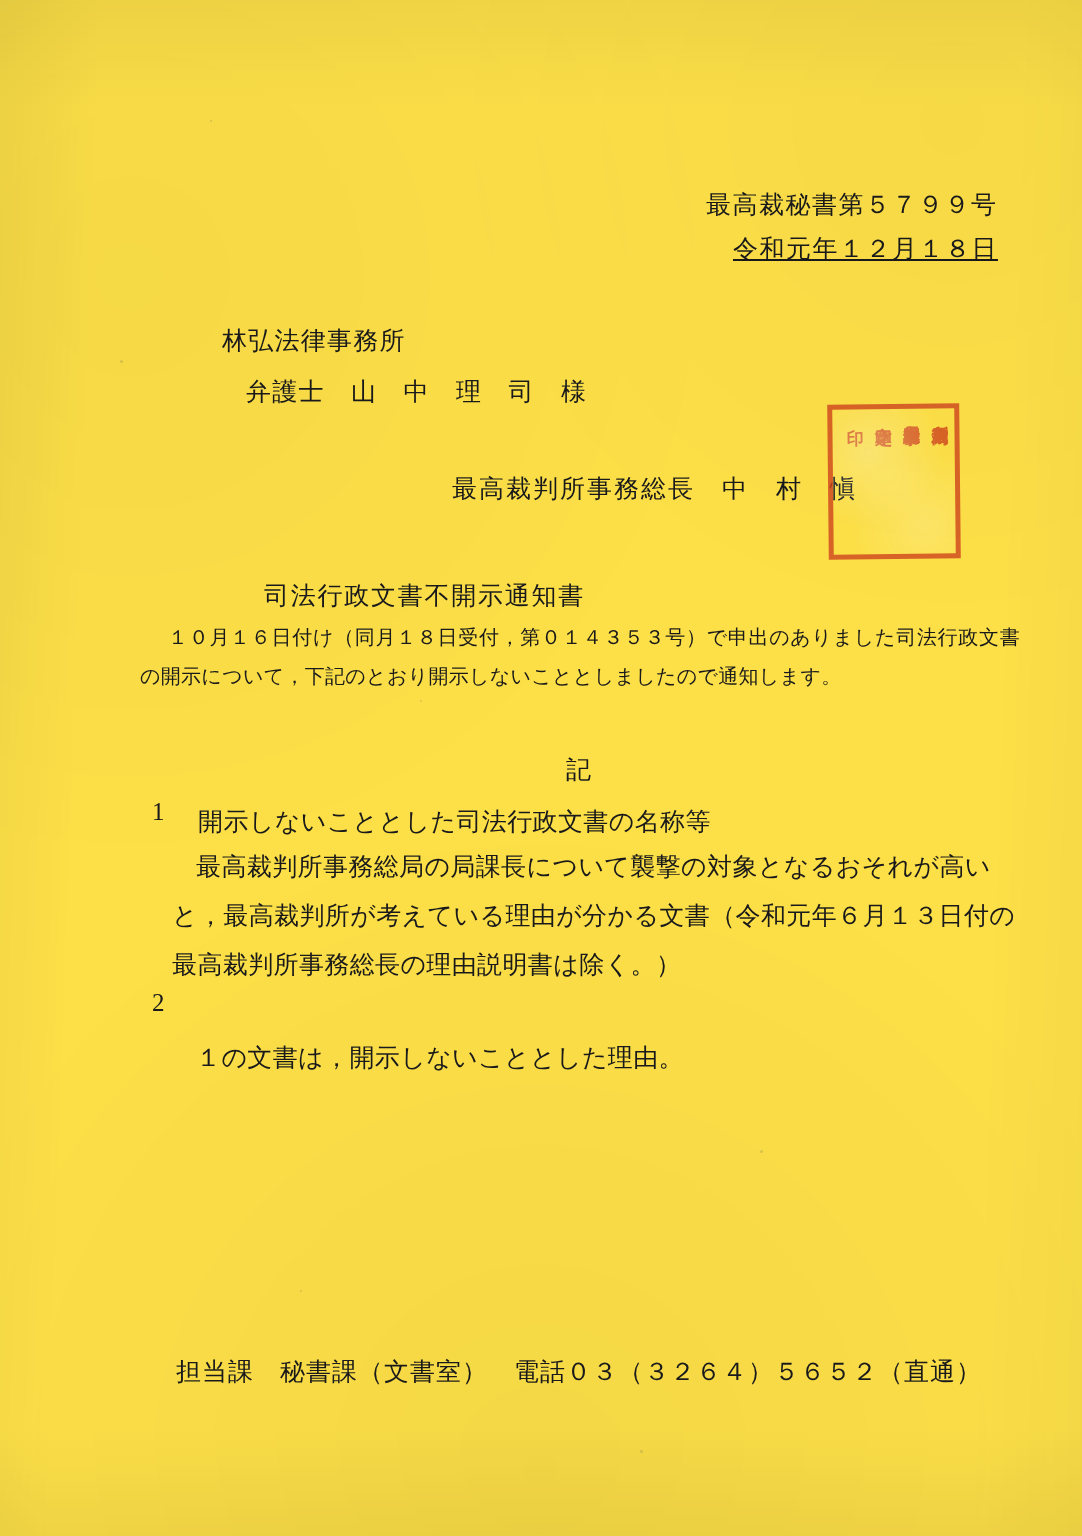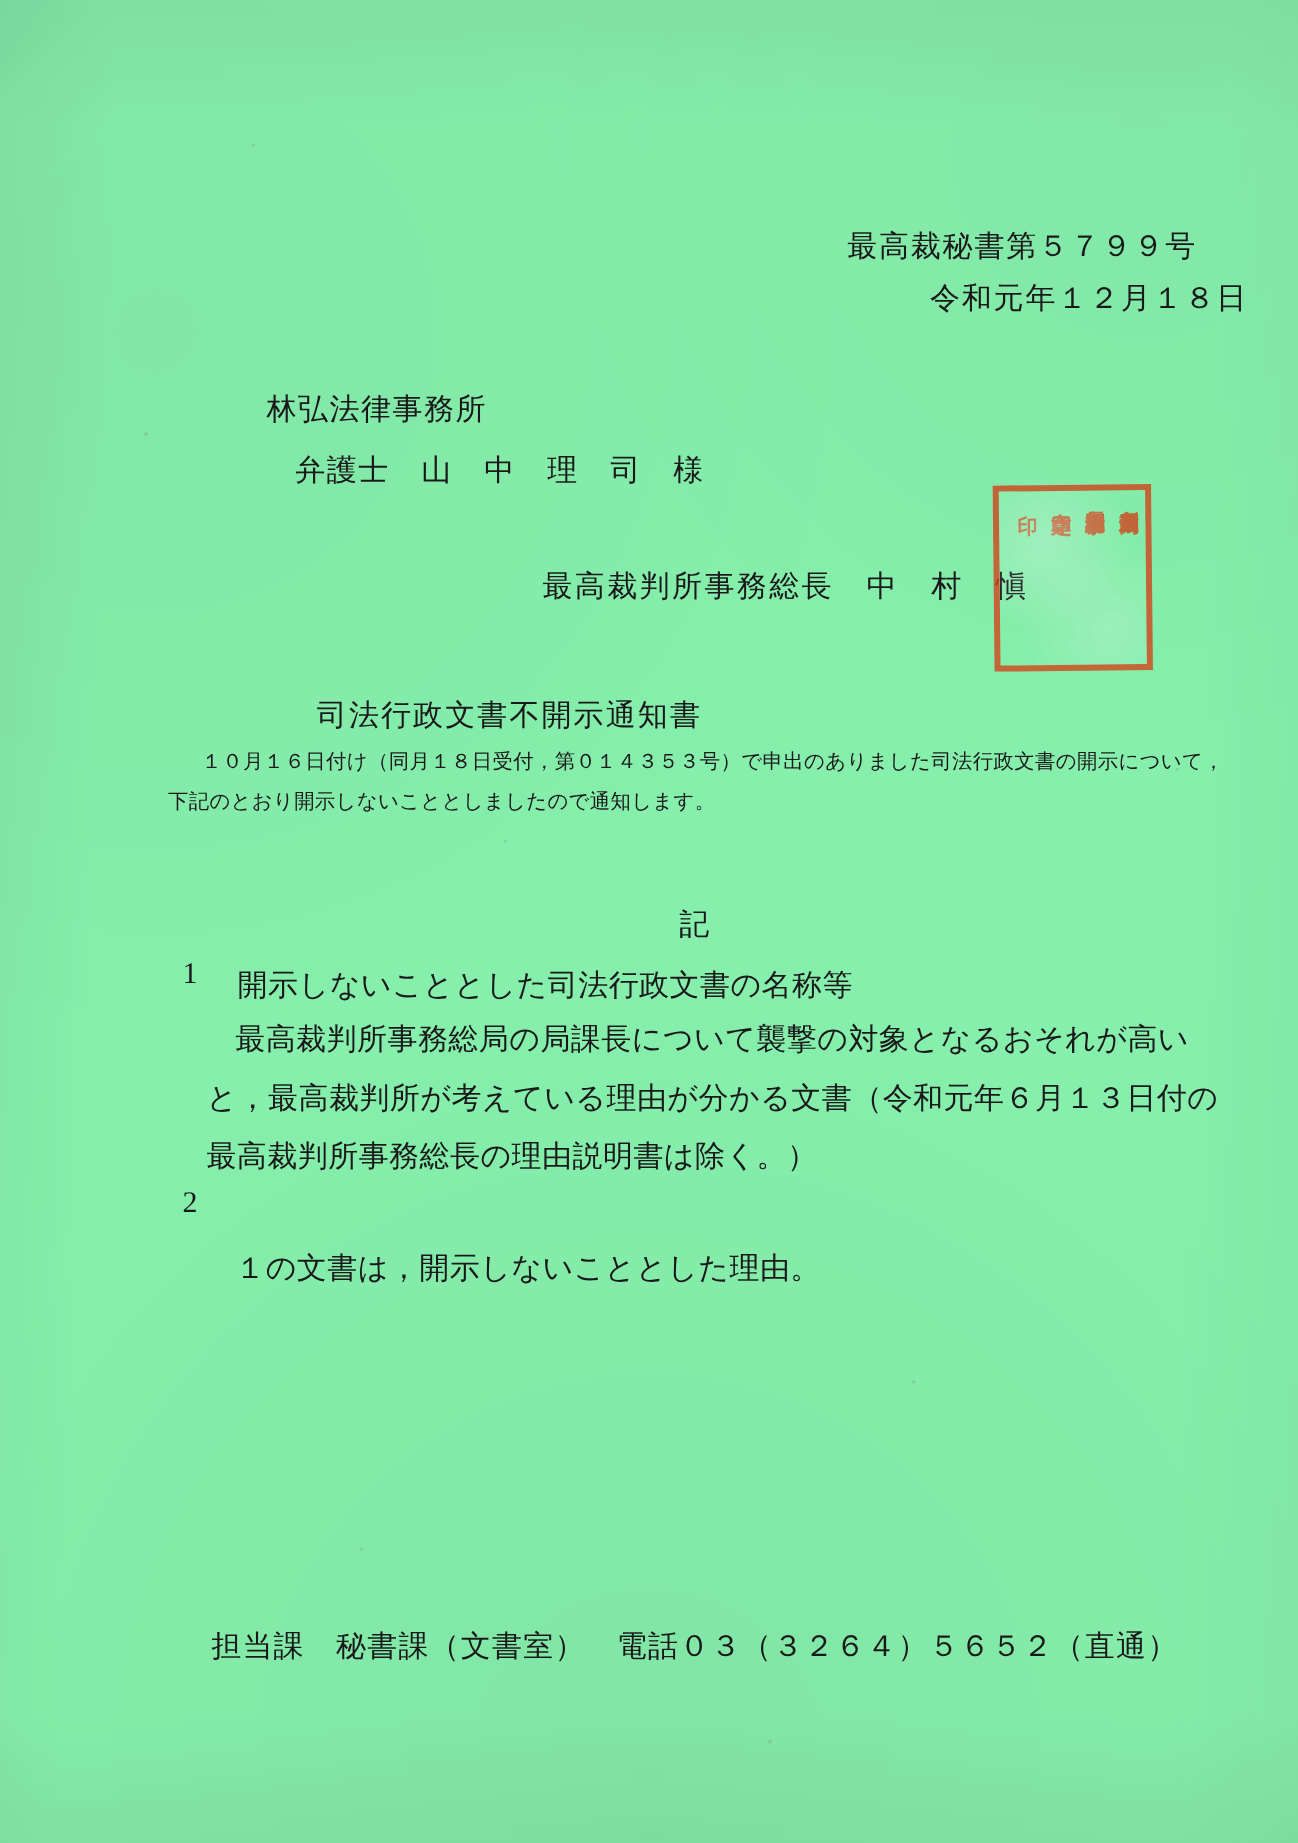--- a/index.html
+++ b/index.html
@@ -4,21 +4,21 @@
 <style>
   html, body {
     margin: 0;
     padding: 0;
     background: #ffffff;
   }
   .page {
     position: relative;
     width: 1082px;
     height: 1536px;
-    background: #86efac;
+    background: #fde047;
     overflow: hidden;
     font-family: "Liberation Serif", "DejaVu Serif", serif;
     color: #19191b;
   }
   
   .paper-texture {
     position: absolute;
     inset: 0;
     pointer-events: none;
     background:
@@ -64,21 +64,21 @@
     letter-spacing: .08em;
   }
 
   .subject {
     font-size: 25px;
     letter-spacing: .07em;
   }
 
   .para {
     position: absolute;
-    font-size: 17px;
+    font-size: 20px;
     line-height: 1.95;
     letter-spacing: .015em;
     text-align: justify;
   }
 
   .center-mark {
     position: absolute;
     font-size: 25px;
     letter-spacing: .1em;
   }
@@ -148,21 +148,21 @@
 </style>
 </head>
 <body>
 
 <div class="page">
 
   <div class="doc-body">
 
     <div class="line hdr" style="left:706px; top:188px;">最高裁秘書第５７９９号</div>
 
-    <div class="line hdr" style="left:775px; top:232px;">令和元年１２月１８日</div>
+    <div class="line hdr" style="left:733px; top:232px;text-decoration:underline;">令和元年１２月１８日</div>
 
     <div class="line addr" style="left:176px; top:324px;">林弘法律事務所</div>
 
     <div class="line signer" style="left:452px; top:472px;">最高裁判所事務総長　中　村　愼</div>
 
     <div class="line addr" style="left:200px; top:375px;">弁護士　山　中　理　司　様</div>
 
     <div class="seal">
       <div class="seal-inner">
         <div class="seal-col">

